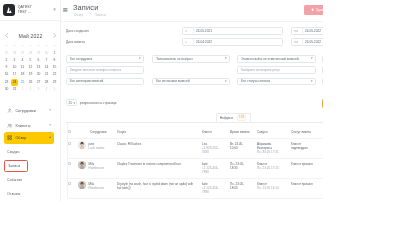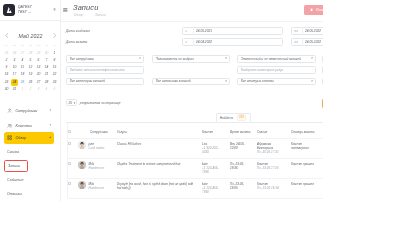--- a/index.html
+++ b/index.html
@@ -1,19 +1,19 @@
 <!DOCTYPE html>
 <html><head>
 <meta charset="utf-8">
 <style>
 html,body{margin:0;padding:0;}
 body{width:400px;height:201px;overflow:hidden;background:#ffffff;
   font-family:"Liberation Sans",sans-serif;font-size:4px;color:#41454a;
   -webkit-font-smoothing:antialiased;}
-.app{position:relative;width:323px;height:201px;overflow:hidden;font-style:italic;}
+.app{position:relative;width:323px;height:201px;overflow:hidden;}
 
 
 .sidebar{position:absolute;left:0;top:0;width:61px;height:201px;background:#fff;
   border-right:1px solid #edeff1;box-sizing:border-box;overflow:hidden;}
 .brand{position:absolute;left:0;top:0;width:61px;height:20px;display:flex;align-items:center;padding:0 3px;box-sizing:border-box;}
 .brand-logo{width:11.5px;height:11.5px;border-radius:3px;background:#25282e;display:flex;
   align-items:center;justify-content:center;flex:0 0 auto;}
 .brand-txt{margin-left:3.2px;flex:1;font-size:3.5px;color:#4a4f57;line-height:5.2px;overflow:hidden;}
 .brand-txt b{font-weight:400;display:block;white-space:nowrap;letter-spacing:.1px;}
 .brand-caret{width:7px;text-align:center;color:#a9aeb4;font-size:4.6px;line-height:4.6px;}

